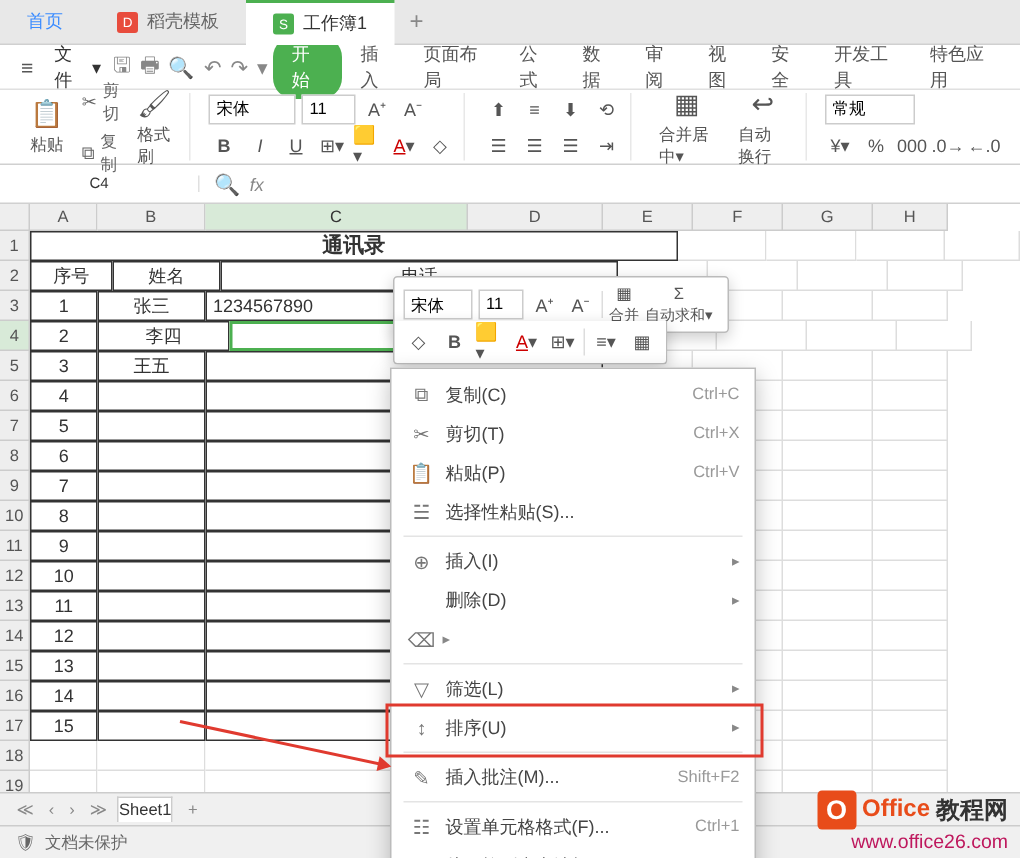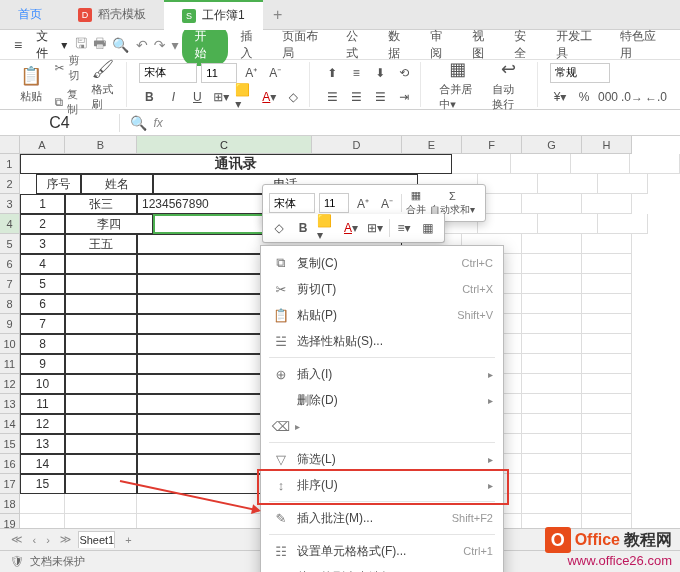--- a/index.html
+++ b/index.html
@@ -31,21 +31,21 @@
 .small-list { display: flex; flex-direction: column; gap: 2px; }
 .small-btn { display: flex; align-items: center; gap: 4px; color: #666; cursor: pointer; font-size: 11px; padding: 1px 2px; }
 .small-btn .icon { font-size: 12px; }
 .font-select { border: 1px solid #ccc; height: 20px; font-size: 11px; padding: 0 4px; background: #fff; }
 .font-name { width: 58px; }
 .font-size { width: 36px; }
 .toolbar-row { display: flex; gap: 4px; align-items: center; }
 .tbtn { width: 20px; height: 20px; display: inline-flex; align-items: center; justify-content: center; color: #555; cursor: pointer; font-size: 12px; }
 
 .namebox-row { background: #fff; display: flex; align-items: center; height: 26px; border-bottom: 1px solid #d0d0d0; }
-.namebox { width: 120px; border-right: 1px solid #e0e0e0; padding: 0 18px; text-align: center; font-size: 16px; }
+.namebox { width: 133px; border-right: 1px solid #e0e0e0; padding: 0 18px; text-align: center; font-size: 10px; }
 .fx-area { display: flex; align-items: center; gap: 6px; padding: 0 10px; color: #888; }
 .fx-area .search { font-size: 14px; }
 
 .grid-wrap { position: relative; background: #fff; }
 .corner { position: absolute; left: 0; top: 0; width: 20px; height: 18px; background: #eee; border: 1px solid #ccc; border-left: none; border-top: none; }
 .col-headers { display: flex; margin-left: 20px; }
 .col-h { height: 18px; background: #eee; border-right: 1px solid #ccc; border-bottom: 1px solid #ccc; text-align: center; font-size: 11px; display: flex; align-items: center; justify-content: center; color: #555; }
 .col-A { width: 45px; } .col-B { width: 72px; } .col-C { width: 175px; } .col-D { width: 90px; }
 .col-E, .col-F, .col-G { width: 60px; } .col-H { width: 50px; }
 .col-h.active { background: #d8ead8; color: #333; }
@@ -249,21 +249,21 @@
       <div class="row head">
         <div class="row-h">1</div>
         <div class="cell center data-cell title-cell" style="width: 436px;">通讯录</div>
         <div class="cell " style="width: 60px;"></div>
         <div class="cell " style="width: 60px;"></div>
         <div class="cell " style="width: 60px;"></div>
         <div class="cell " style="width: 50px;"></div>
       </div>
       <div class="row head">
         <div class="row-h">2</div>
-        <div class="cell center data-cell" style="width: 45px; margin-left: 16px;">序号</div>
+        <div class="cell center data-cell" style="width: 55px;">序号</div>
         <div class="cell center data-cell" style="width: 72px;">姓名</div>
         <div class="cell center data-cell" style="width: 265px;">电话</div>
         <div class="cell " style="width: 60px;"></div>
         <div class="cell " style="width: 60px;"></div>
         <div class="cell " style="width: 60px;"></div>
         <div class="cell " style="width: 50px;"></div>
       </div>
       <div class="row data">
         <div class="row-h">3</div>
         <div class="cell center data-cell" style="width: 45px;">1</div>
@@ -475,21 +475,21 @@
       <span class="cm-shortcut">Ctrl+C</span>
     </div>
   <div class="cm-item">
       <span class="cm-icon">✂</span>
       <span class="cm-label">剪切(T)</span>
       <span class="cm-shortcut">Ctrl+X</span>
     </div>
   <div class="cm-item">
       <span class="cm-icon">📋</span>
       <span class="cm-label">粘贴(P)</span>
-      <span class="cm-shortcut">Shift+V</span>
+      <span class="cm-shortcut">Ctrl+V</span>
     </div>
   <div class="cm-item">
       <span class="cm-icon">☱</span>
       <span class="cm-label">选择性粘贴(S)...</span>
     </div>
   <div class="cm-sep"></div>
   <div class="cm-item">
       <span class="cm-icon">⊕</span>
       <span class="cm-label">插入(I)</span>
       <span class="cm-arrow">▸</span>

